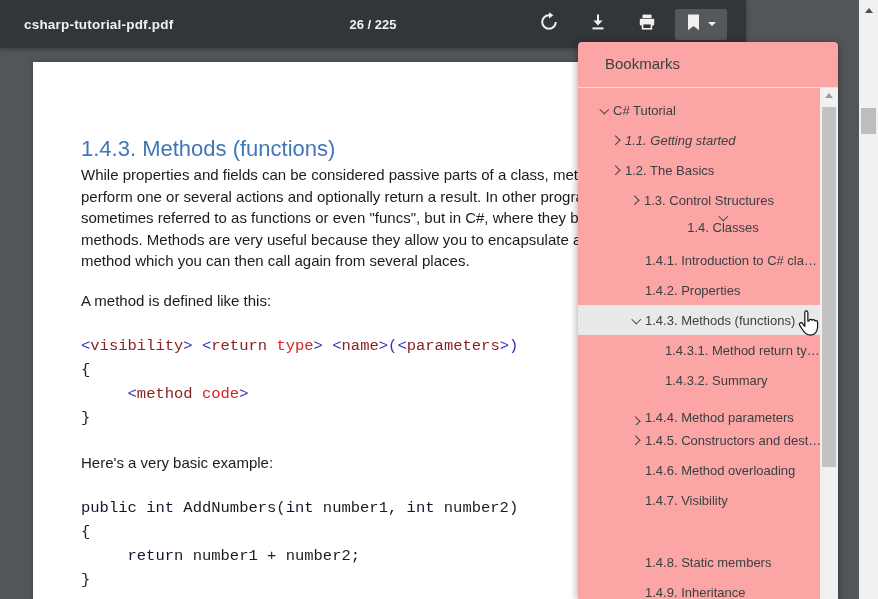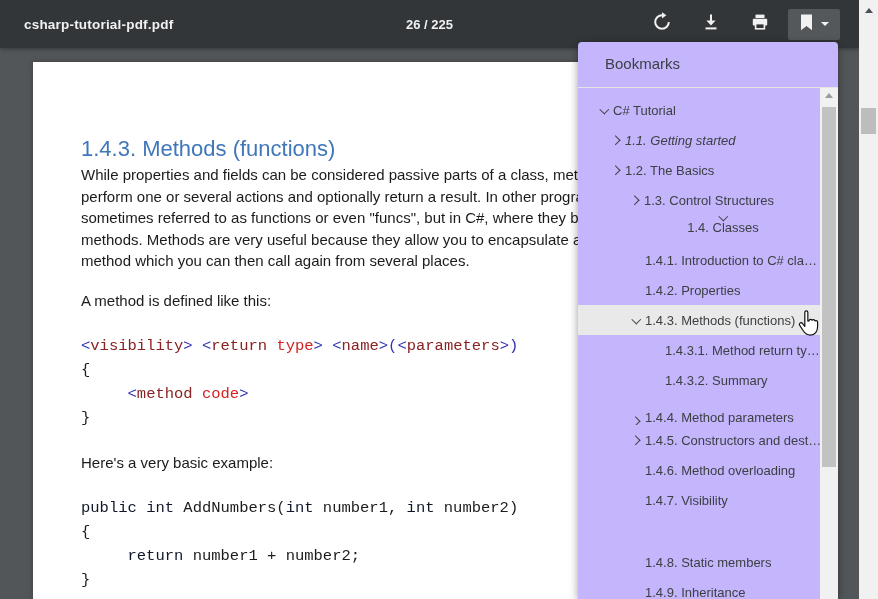--- a/index.html
+++ b/index.html
@@ -3,21 +3,21 @@
 <meta charset="utf-8">
 <style>
   html,body{margin:0;padding:0}
   body{
     width:878px;height:599px;overflow:hidden;position:relative;
     background:#525659;font-family:"Liberation Sans",sans-serif;
     -webkit-font-smoothing:antialiased;
   }
   
   .toolbar{
-    position:absolute;left:0;top:0;width:859px;height:48px;
+    position:absolute;left:0;top:0;width:746px;height:48px;
     background:#323639;z-index:30;box-shadow:0 1px 4px rgba(0,0,0,.35);
   }
   .tb-title{
     position:absolute;left:24px;top:0;height:48px;display:flex;align-items:center;
     color:#f1f1f1;font-size:13.5px;font-weight:700;letter-spacing:.2px;
   }
   .tb-page{
     position:absolute;left:0;right:0;top:0;height:48px;display:flex;align-items:center;justify-content:center;
     color:#f1f1f1;font-size:13px;font-weight:600;
   }
@@ -67,21 +67,21 @@
   }
   .code-1{top:272px}
   .code-2{top:434px}
   .tk-b{color:#3030b8}   
   .tk-t{color:#8b2121}   
   .tk-a{color:#d62121}   
   .tk-kw{color:#0f172a}  
   .tk-k{color:#1c1c1c}   
   
   .panel{
-    position:absolute;left:578px;top:42px;width:260px;height:557px;background:#c4b5fd;
+    position:absolute;left:578px;top:42px;width:260px;height:557px;background:#fca5a5;
     border-radius:4px 4px 0 0;z-index:40;box-shadow:0 2px 8px rgba(0,0,0,.4);overflow:hidden;
   }
   .panel-header{
     position:relative;height:45px;border-bottom:1px solid #e4e4e4;
   }
   .panel-title{
     position:absolute;left:27px;top:13px;font-size:15px;color:#3c4043;
   }
   .bm-tree{position:absolute;left:0;right:0;top:53px}
   .bm-row{

